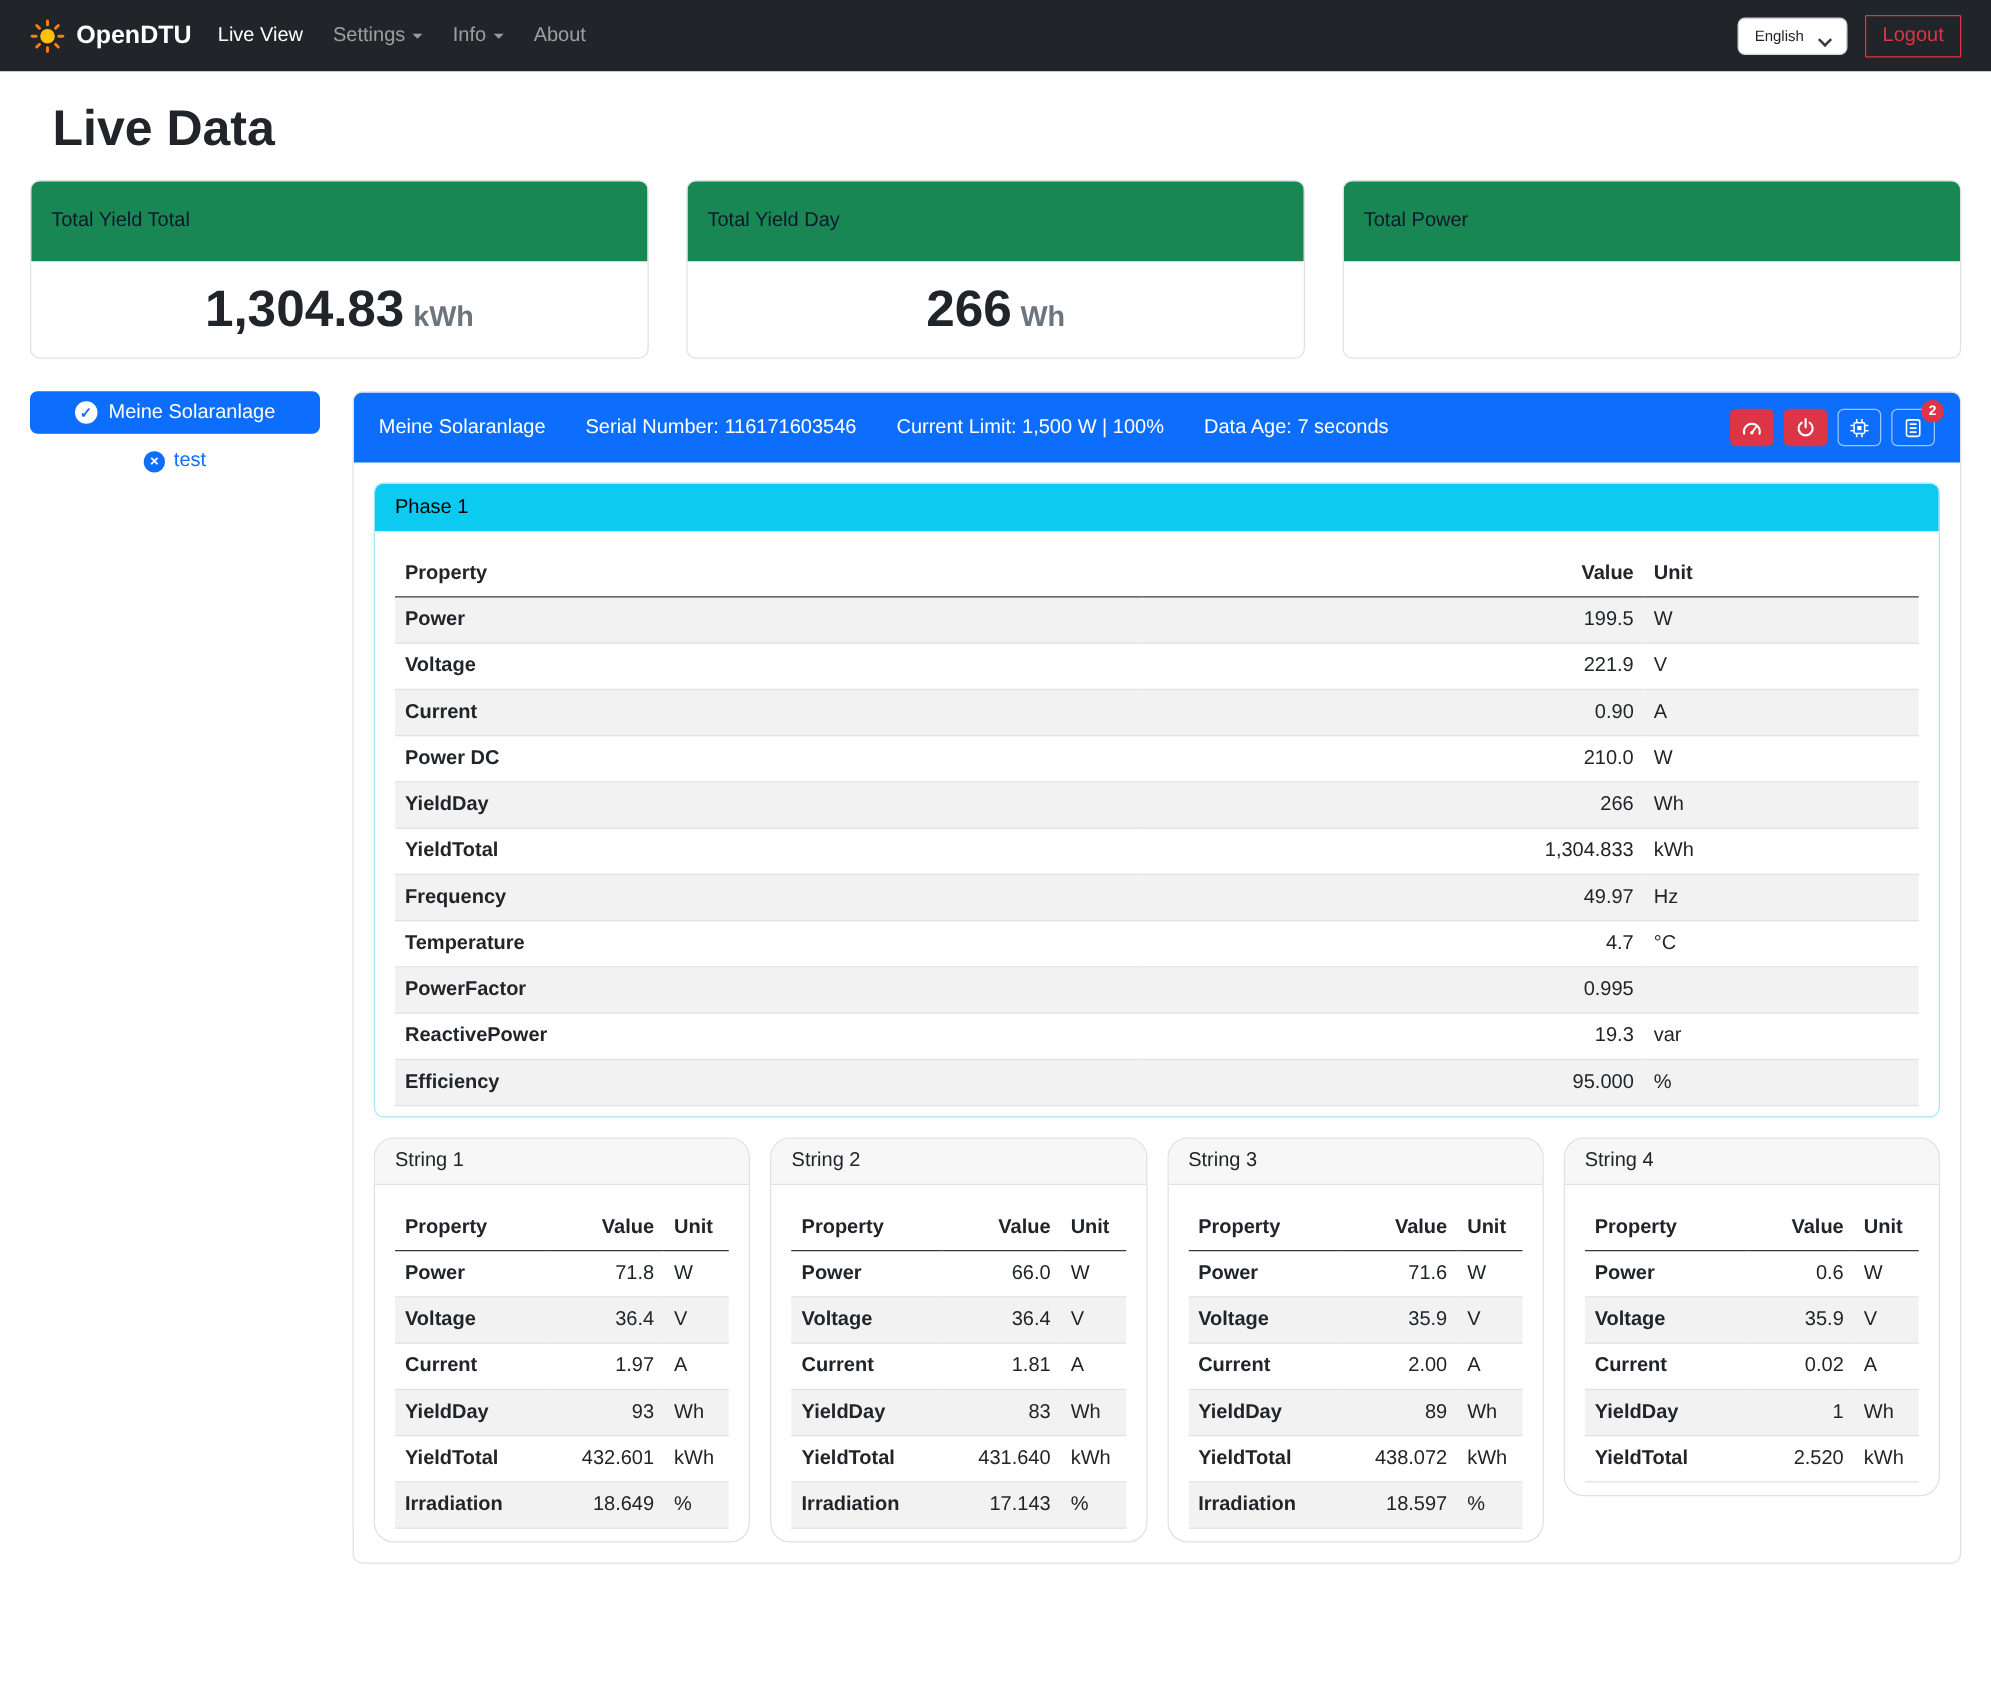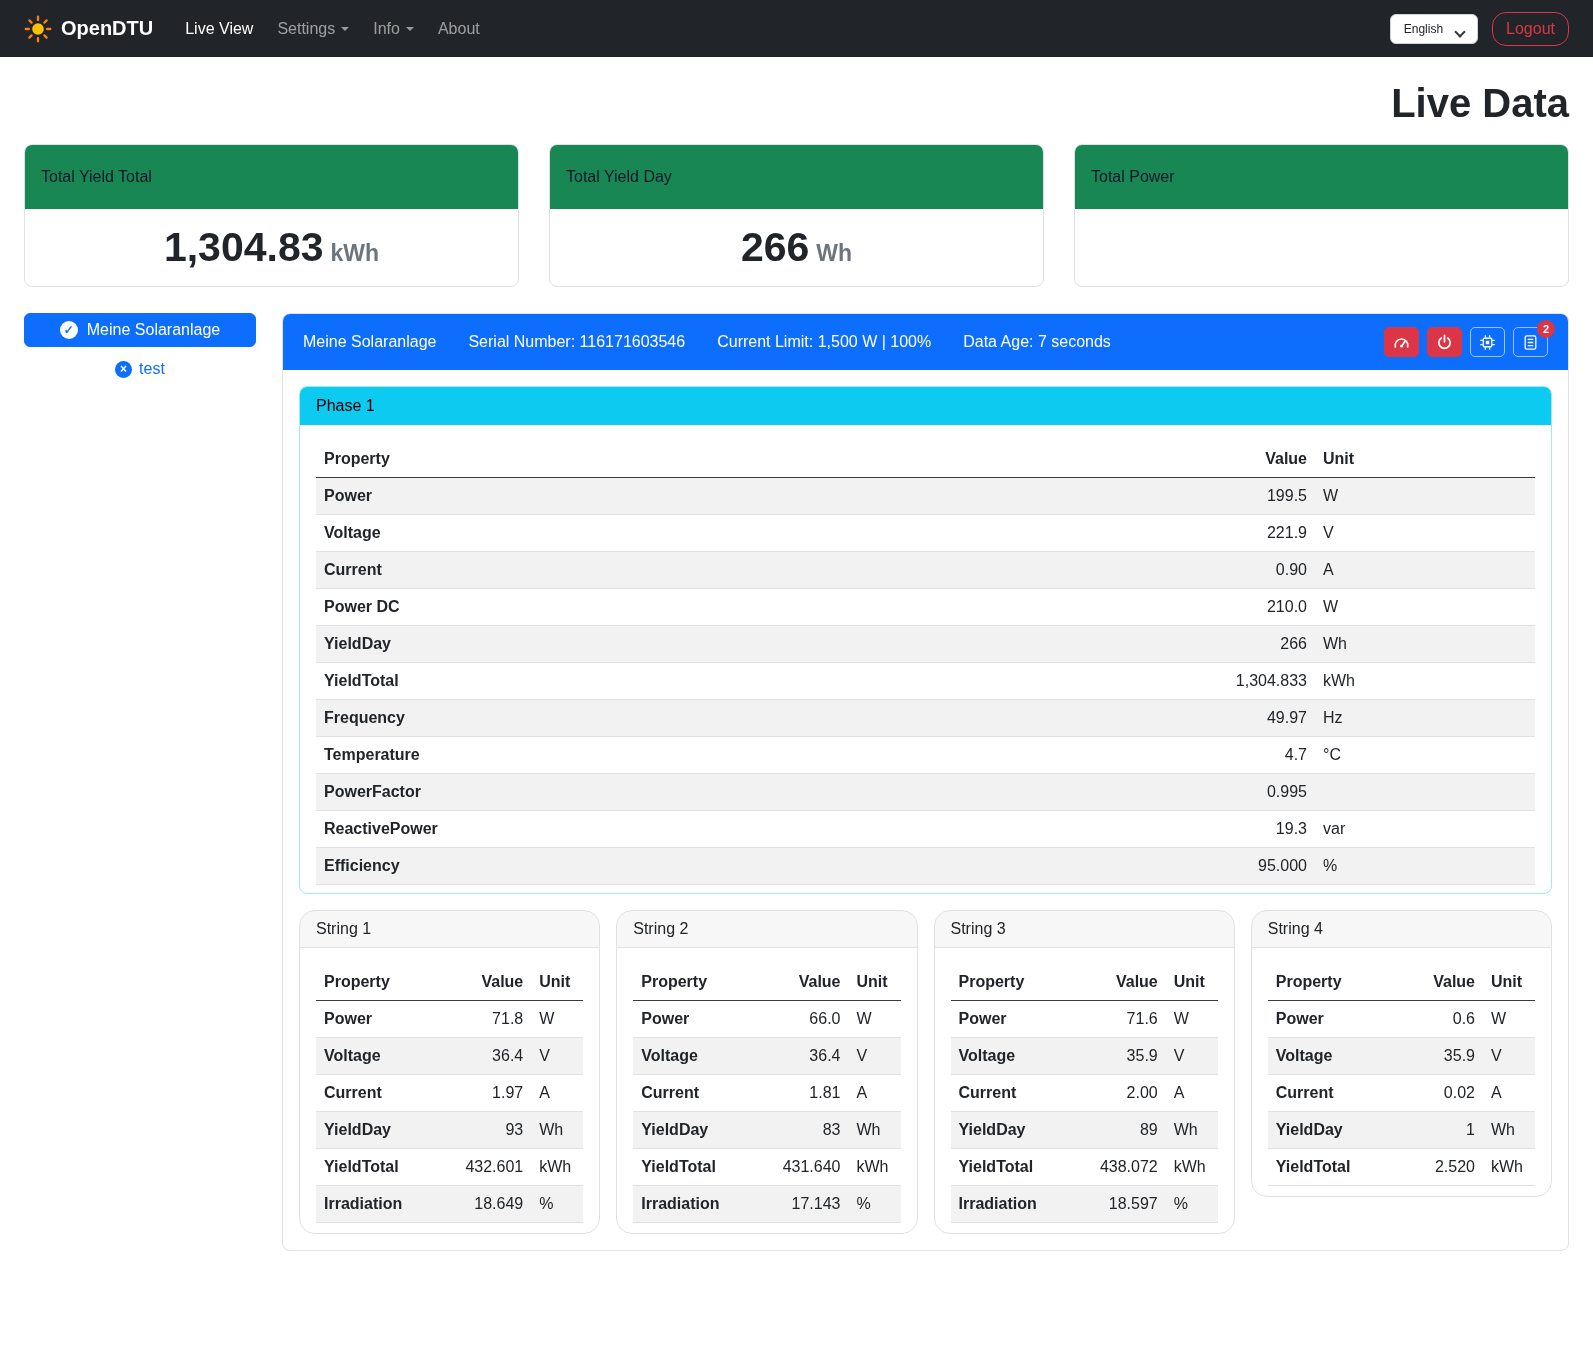--- a/index.html
+++ b/index.html
@@ -18,21 +18,21 @@
     height: 57px;
     display: flex;
     align-items: center;
     justify-content: space-between;
     padding: 0 24px;
   }
   .nav-left { display: flex; align-items: center; }
   .brand {
     display: flex; align-items: center; gap: 9px;
     color: #fff; font-size: 20px; font-weight: 600;
-    margin-right: 20px; cursor: pointer;
+    margin-right: 9px; cursor: pointer;
   }
   .nav-link {
     color: rgba(255,255,255,.55);
     padding: 8px 12px;
     cursor: pointer;
     display: flex; align-items: center; gap: 6px;
   }
   .nav-link.active { color: #fff; align-items: center; }
   .caret {
     width: 0; height: 0; display: inline-block;
@@ -46,27 +46,27 @@
     padding: 7px 34px 7px 13px; color: #212529; cursor: pointer;
     position: relative; font-size: 12px;
   }
   .select-caret {
     position: absolute; right: 13px; top: 13px;
     border: solid #343a40; border-width: 0 2px 2px 0;
     padding: 3px; transform: rotate(45deg);
   }
   .logout-btn {
     background: transparent; border: 1px solid #dc3545; color: #dc3545;
-    border-radius: 14px; padding: 7px 13px; font-size: 16px;
+    border-radius: 1px; padding: 7px 13px; font-size: 16px;
     font-family: inherit; cursor: pointer;
   }
 
   
   .container { padding: 6px 24px 26px 24px; }
-  .page-title { font-size: 40px; font-weight: 700; margin: 18px 0 18px 18px; text-align: right; }
+  .page-title { font-size: 40px; font-weight: 700; margin: 18px 0 18px 18px; }
 
   
   .summary-row { display: flex; gap: 30px; margin-bottom: 26px; }
   .summary-card {
     flex: 1; border: 1px solid #dee2e6; border-radius: 8px;
     overflow: hidden; background: #fff;
   }
   .summary-card-header { background: #198754; color: #0f172a; padding: 23px 16px; }
   .summary-card-body { padding: 15px 16px; text-align: center; }
   .summary-value { font-size: 41px; font-weight: 700; }

